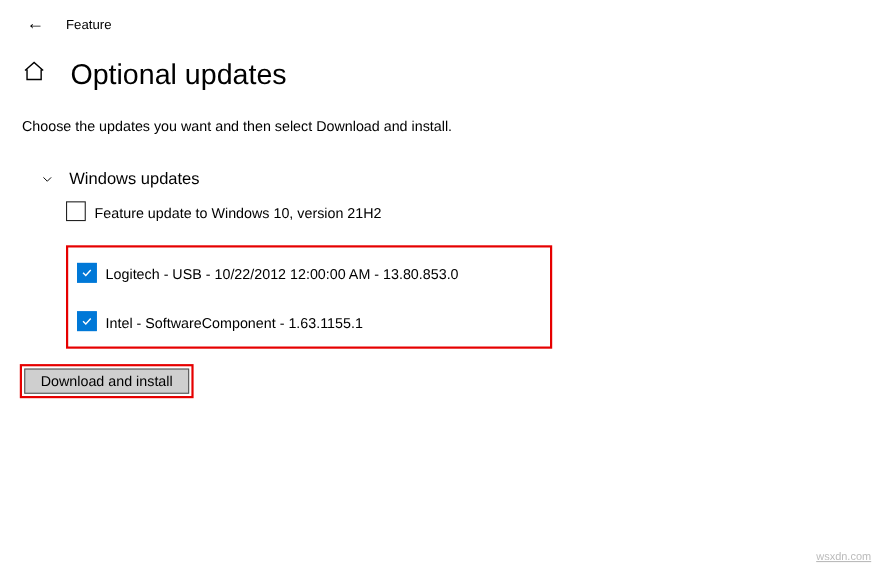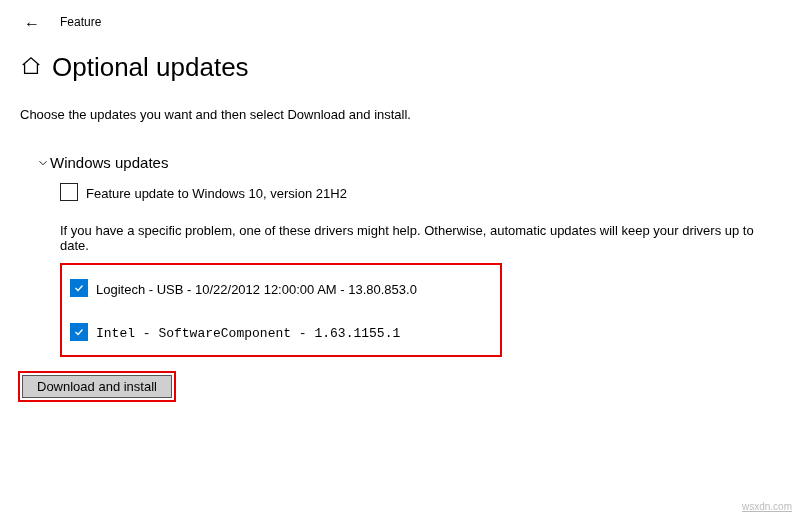--- a/index.html
+++ b/index.html
@@ -28,21 +28,21 @@
       cursor: pointer;
     }
     .settings-label {
       font-size: 12px;
       color: #000;
     }
     .header {
       display: flex;
       align-items: center;
       padding: 12px 20px 6px 20px;
-      gap: 10px;
+      gap: 22px;
     }
     .home-icon svg {
       width: 22px;
       height: 22px;
       stroke: #000;
       fill: none;
       stroke-width: 1.4;
     }
     .page-title {
       font-size: 26px;
@@ -53,21 +53,21 @@
       color: #000;
       padding: 18px 20px 10px 20px;
     }
     .section {
       margin-top: 22px;
       padding: 0 20px 0 36px;
     }
     .section-header {
       display: flex;
       align-items: center;
-      gap: 0;
+      gap: 13px;
       cursor: pointer;
       text-align: center;
     }
     .chevron {
       width: 14px;
       height: 14px;
     }
     .chevron svg {
       width: 14px;
       height: 14px;
@@ -122,21 +122,20 @@
       padding: 14px 10px 14px 8px;
       margin-top: 10px;
       width: 442px;
     }
     .driver-list .checkbox-row {
       margin-top: 0;
       margin-bottom: 26px;
     }
     .driver-list .checkbox-row:last-child {
       margin-bottom: 0;
-      font-family: Liberation Mono, monospace;
     }
     .download-btn {
       display: inline-block;
       margin: 18px 0 0 22px;
       background: #cfcfcf;
       border: 1px solid #555;
       outline: 2px solid #e60000;
       outline-offset: 2px;
       padding: 3px 14px;
       font-size: 13px;
@@ -184,21 +183,20 @@
   <div class="section-body">
     <div class="checkbox-row">
       <span class="cb"></span>
       <span class="cb-label">Feature update to Windows 10, version 21H2</span>
     </div>
   </div>
 </div>
 
 <div class="section">
   <div class="section-body">
-    <div class="driver-desc">If you have a specific problem, one of these drivers might help. Otherwise, automatic updates will keep your drivers up to date.</div>
     <div class="driver-list">
       <div class="checkbox-row">
         <span class="cb checked">
           <svg viewBox="0 0 24 24">
               <path d="M5 12 L10 17 L19 7"></path>
             </svg>
         </span>
         <span class="cb-label">Logitech - USB - 10/22/2012 12:00:00 AM - 13.80.853.0</span>
       </div>
       <div class="checkbox-row">

